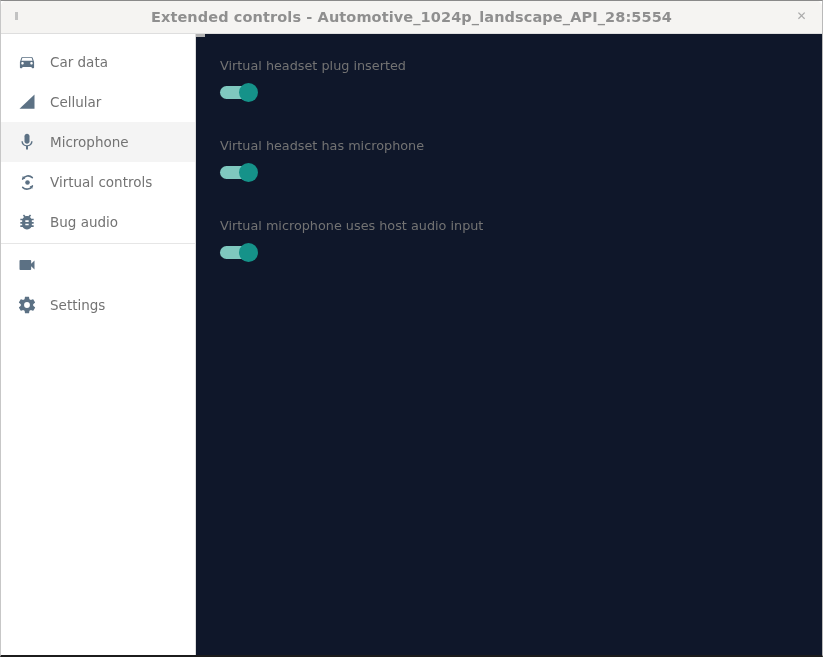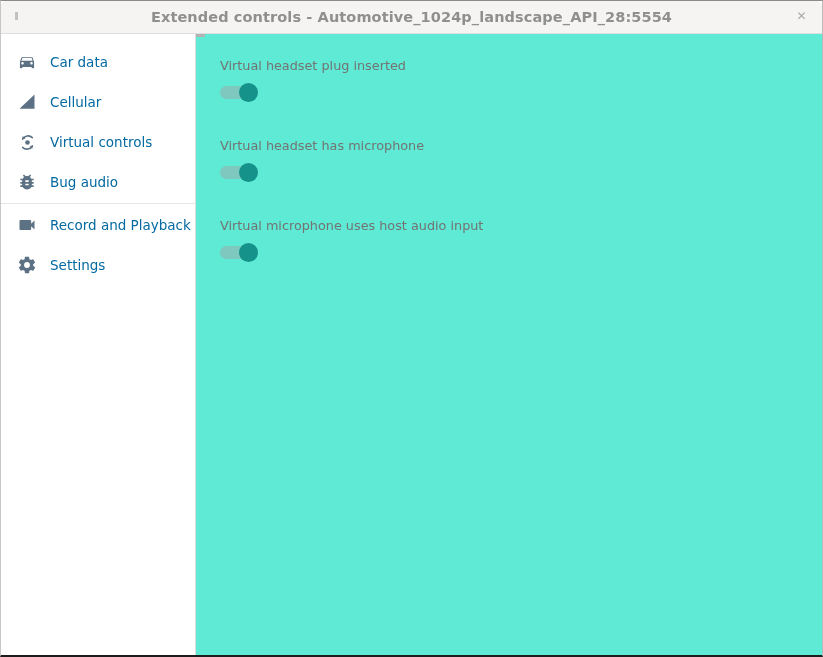--- a/index.html
+++ b/index.html
@@ -110,34 +110,34 @@
     flex: 0 0 26px;
     height: 22px;
     display: flex;
     align-items: center;
     justify-content: flex-start;
     color: #5c7184;
   }
   .nav-icon svg { display: block; }
   .nav-label {
     font-size: 13.5px;
-    color: #0369a1;
+    color: #737373;
     margin-left: 7px;
     white-space: nowrap;
   }
   .nav-divider {
     height: 1px;
     background: #e6e6e6;
     margin: 1px 0 1px 0;
   }
 
   
   .main {
     flex: 1 1 auto;
-    background: #5eead4;
+    background: #0f172a;
     position: relative;
     overflow: hidden;
   }
   .main-top-nub {
     position: absolute;
     left: 0;
     top: 0;
     width: 9px;
     height: 3px;
     background: #b3b3b3;
@@ -205,20 +205,29 @@
           <span class="nav-label">Car data</span>
         </div>
         <div class="nav-item">
           <span class="nav-icon">
             <svg width="20" height="20" viewBox="0 0 24 24" fill="currentColor">
               <path d="M3 20h18V3L3 20z"></path>
             </svg>
           </span>
           <span class="nav-label">Cellular</span>
         </div>
+        <div class="nav-item selected">
+          <span class="nav-icon">
+            <svg width="20" height="20" viewBox="0 0 24 24" fill="currentColor">
+              <path d="M12 14c1.66 0 3-1.34 3-3V5c0-1.66-1.34-3-3-3S9 3.34 9 5v6c0 1.66 1.34 3 3 3z"></path>
+              <path d="M17 11c0 2.76-2.24 5-5 5s-5-2.24-5-5H5.3c0 3.18 2.42 5.81 5.5 6.24V21h2.4v-3.76c3.08-.43 5.5-3.06 5.5-6.24H17z"></path>
+            </svg>
+          </span>
+          <span class="nav-label">Microphone</span>
+        </div>
         <div class="nav-item">
           <span class="nav-icon">
             <svg width="21" height="21" viewBox="0 0 24 24" fill="none" stroke="currentColor" stroke-width="1.8">
               <path d="M6.4 8.2A7 7 0 0 1 17.5 6.4" stroke-linecap="round"></path>
               <path d="M17.6 15.8A7 7 0 0 1 6.5 17.6" stroke-linecap="round"></path>
               <path d="M6.6 4.6 5.9 8.4l3.7-.6" fill="currentColor" stroke="none"></path>
               <path d="M17.4 19.4l.7-3.8-3.7.6" fill="currentColor" stroke="none"></path>
               <circle cx="12" cy="12" r="2.6" fill="currentColor" stroke="none"></circle>
             </svg>
           </span>
@@ -232,21 +241,20 @@
           </span>
           <span class="nav-label">Bug audio</span>
         </div>
         <div class="nav-divider"></div>
         <div class="nav-item">
           <span class="nav-icon">
             <svg width="20" height="20" viewBox="0 0 24 24" fill="currentColor">
               <path d="M17 10.5V7c0-.55-.45-1-1-1H4c-.55 0-1 .45-1 1v10c0 .55.45 1 1 1h12c.55 0 1-.45 1-1v-3.5l4 4v-11l-4 4z"></path>
             </svg>
           </span>
-          <span class="nav-label">Record and Playback</span>
         </div>
         <div class="nav-item">
           <span class="nav-icon">
             <svg width="20" height="20" viewBox="0 0 24 24" fill="currentColor">
               <path d="M19.4 13c.04-.33.06-.66.06-1s-.02-.67-.07-1l2.1-1.63c.19-.15.24-.42.12-.64l-2-3.46c-.12-.22-.39-.3-.61-.22l-2.49 1c-.52-.4-1.08-.73-1.69-.98l-.38-2.65A.49.49 0 0 0 14 2h-4c-.25 0-.46.18-.49.42l-.38 2.65c-.61.25-1.17.59-1.69.98l-2.49-1c-.23-.09-.49 0-.61.22l-2 3.46c-.13.22-.07.49.12.64L4.6 11c-.05.33-.07.67-.07 1s.02.67.07 1l-2.11 1.63c-.19.15-.24.42-.12.64l2 3.46c.12.22.39.3.61.22l2.49-1c.52.4 1.08.73 1.69.98l.38 2.65c.03.24.24.42.49.42h4c.25 0 .46-.18.49-.42l.38-2.65c.61-.25 1.17-.59 1.69-.98l2.49 1c.23.09.49 0 .61-.22l2-3.46c.12-.22.07-.49-.12-.64L19.4 13zM12 15.5A3.5 3.5 0 1 1 12 8.5a3.5 3.5 0 0 1 0 7z"></path>
             </svg>
           </span>
           <span class="nav-label">Settings</span>
         </div>
       </div>

